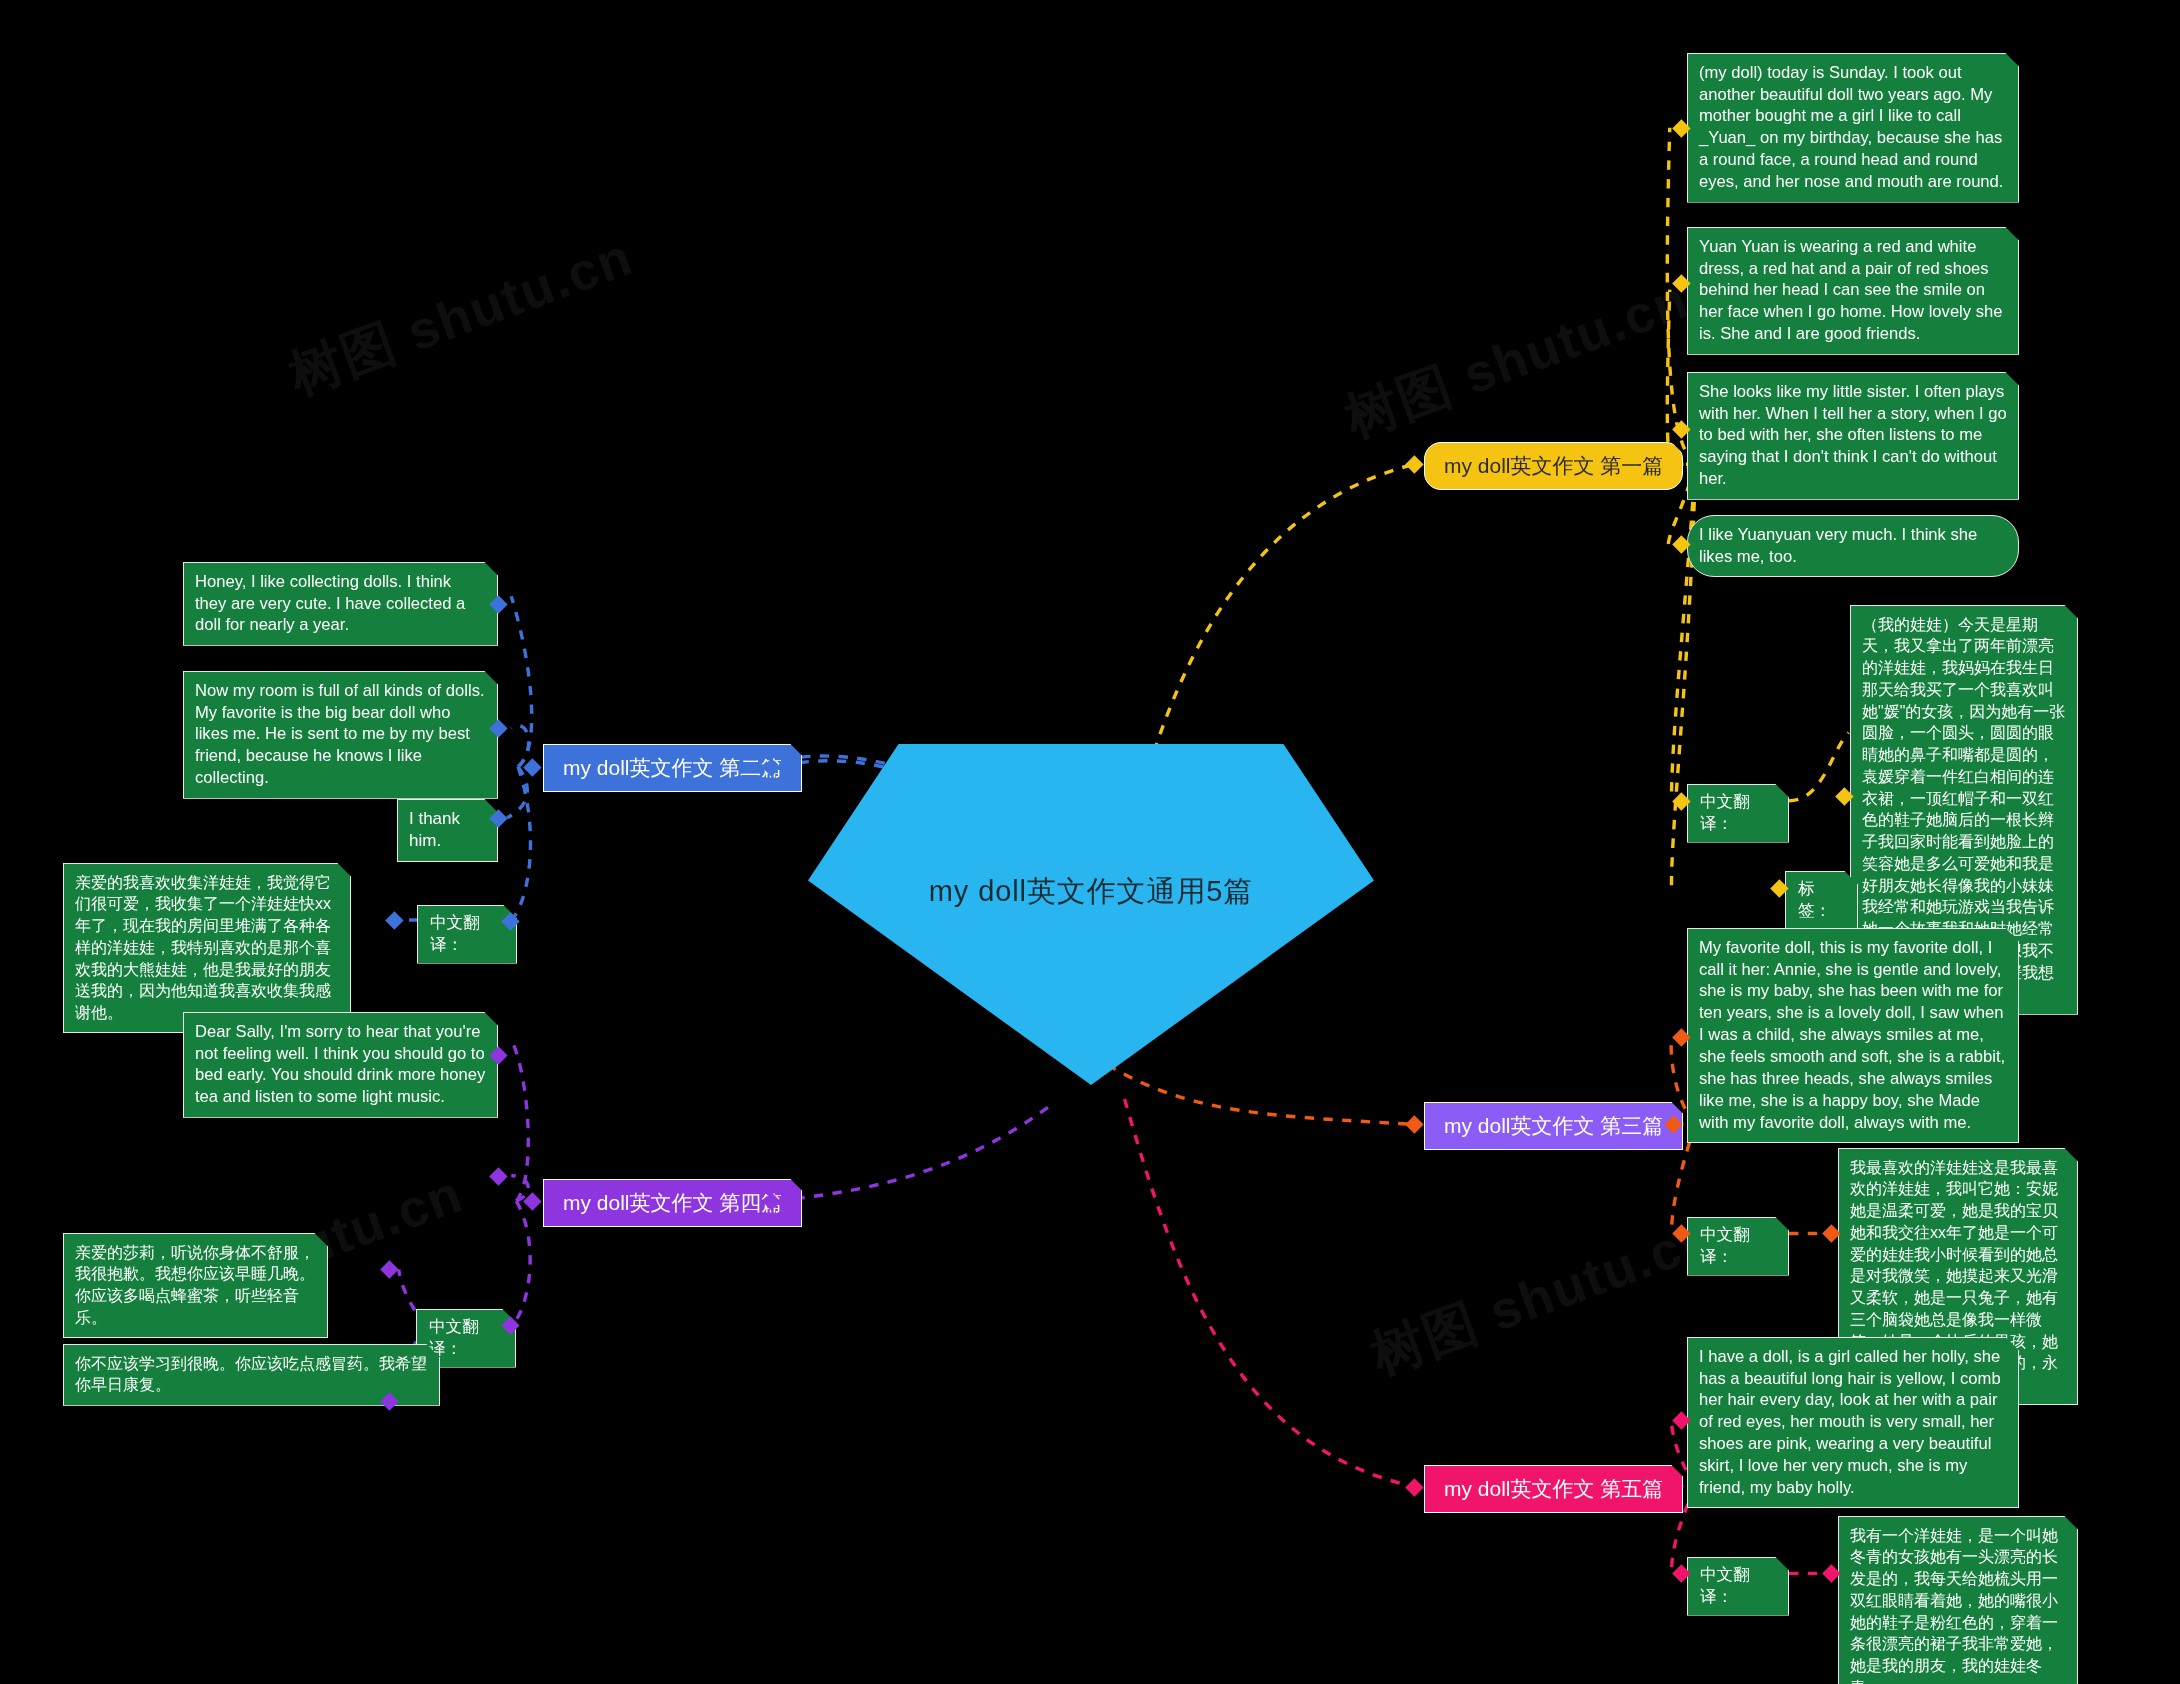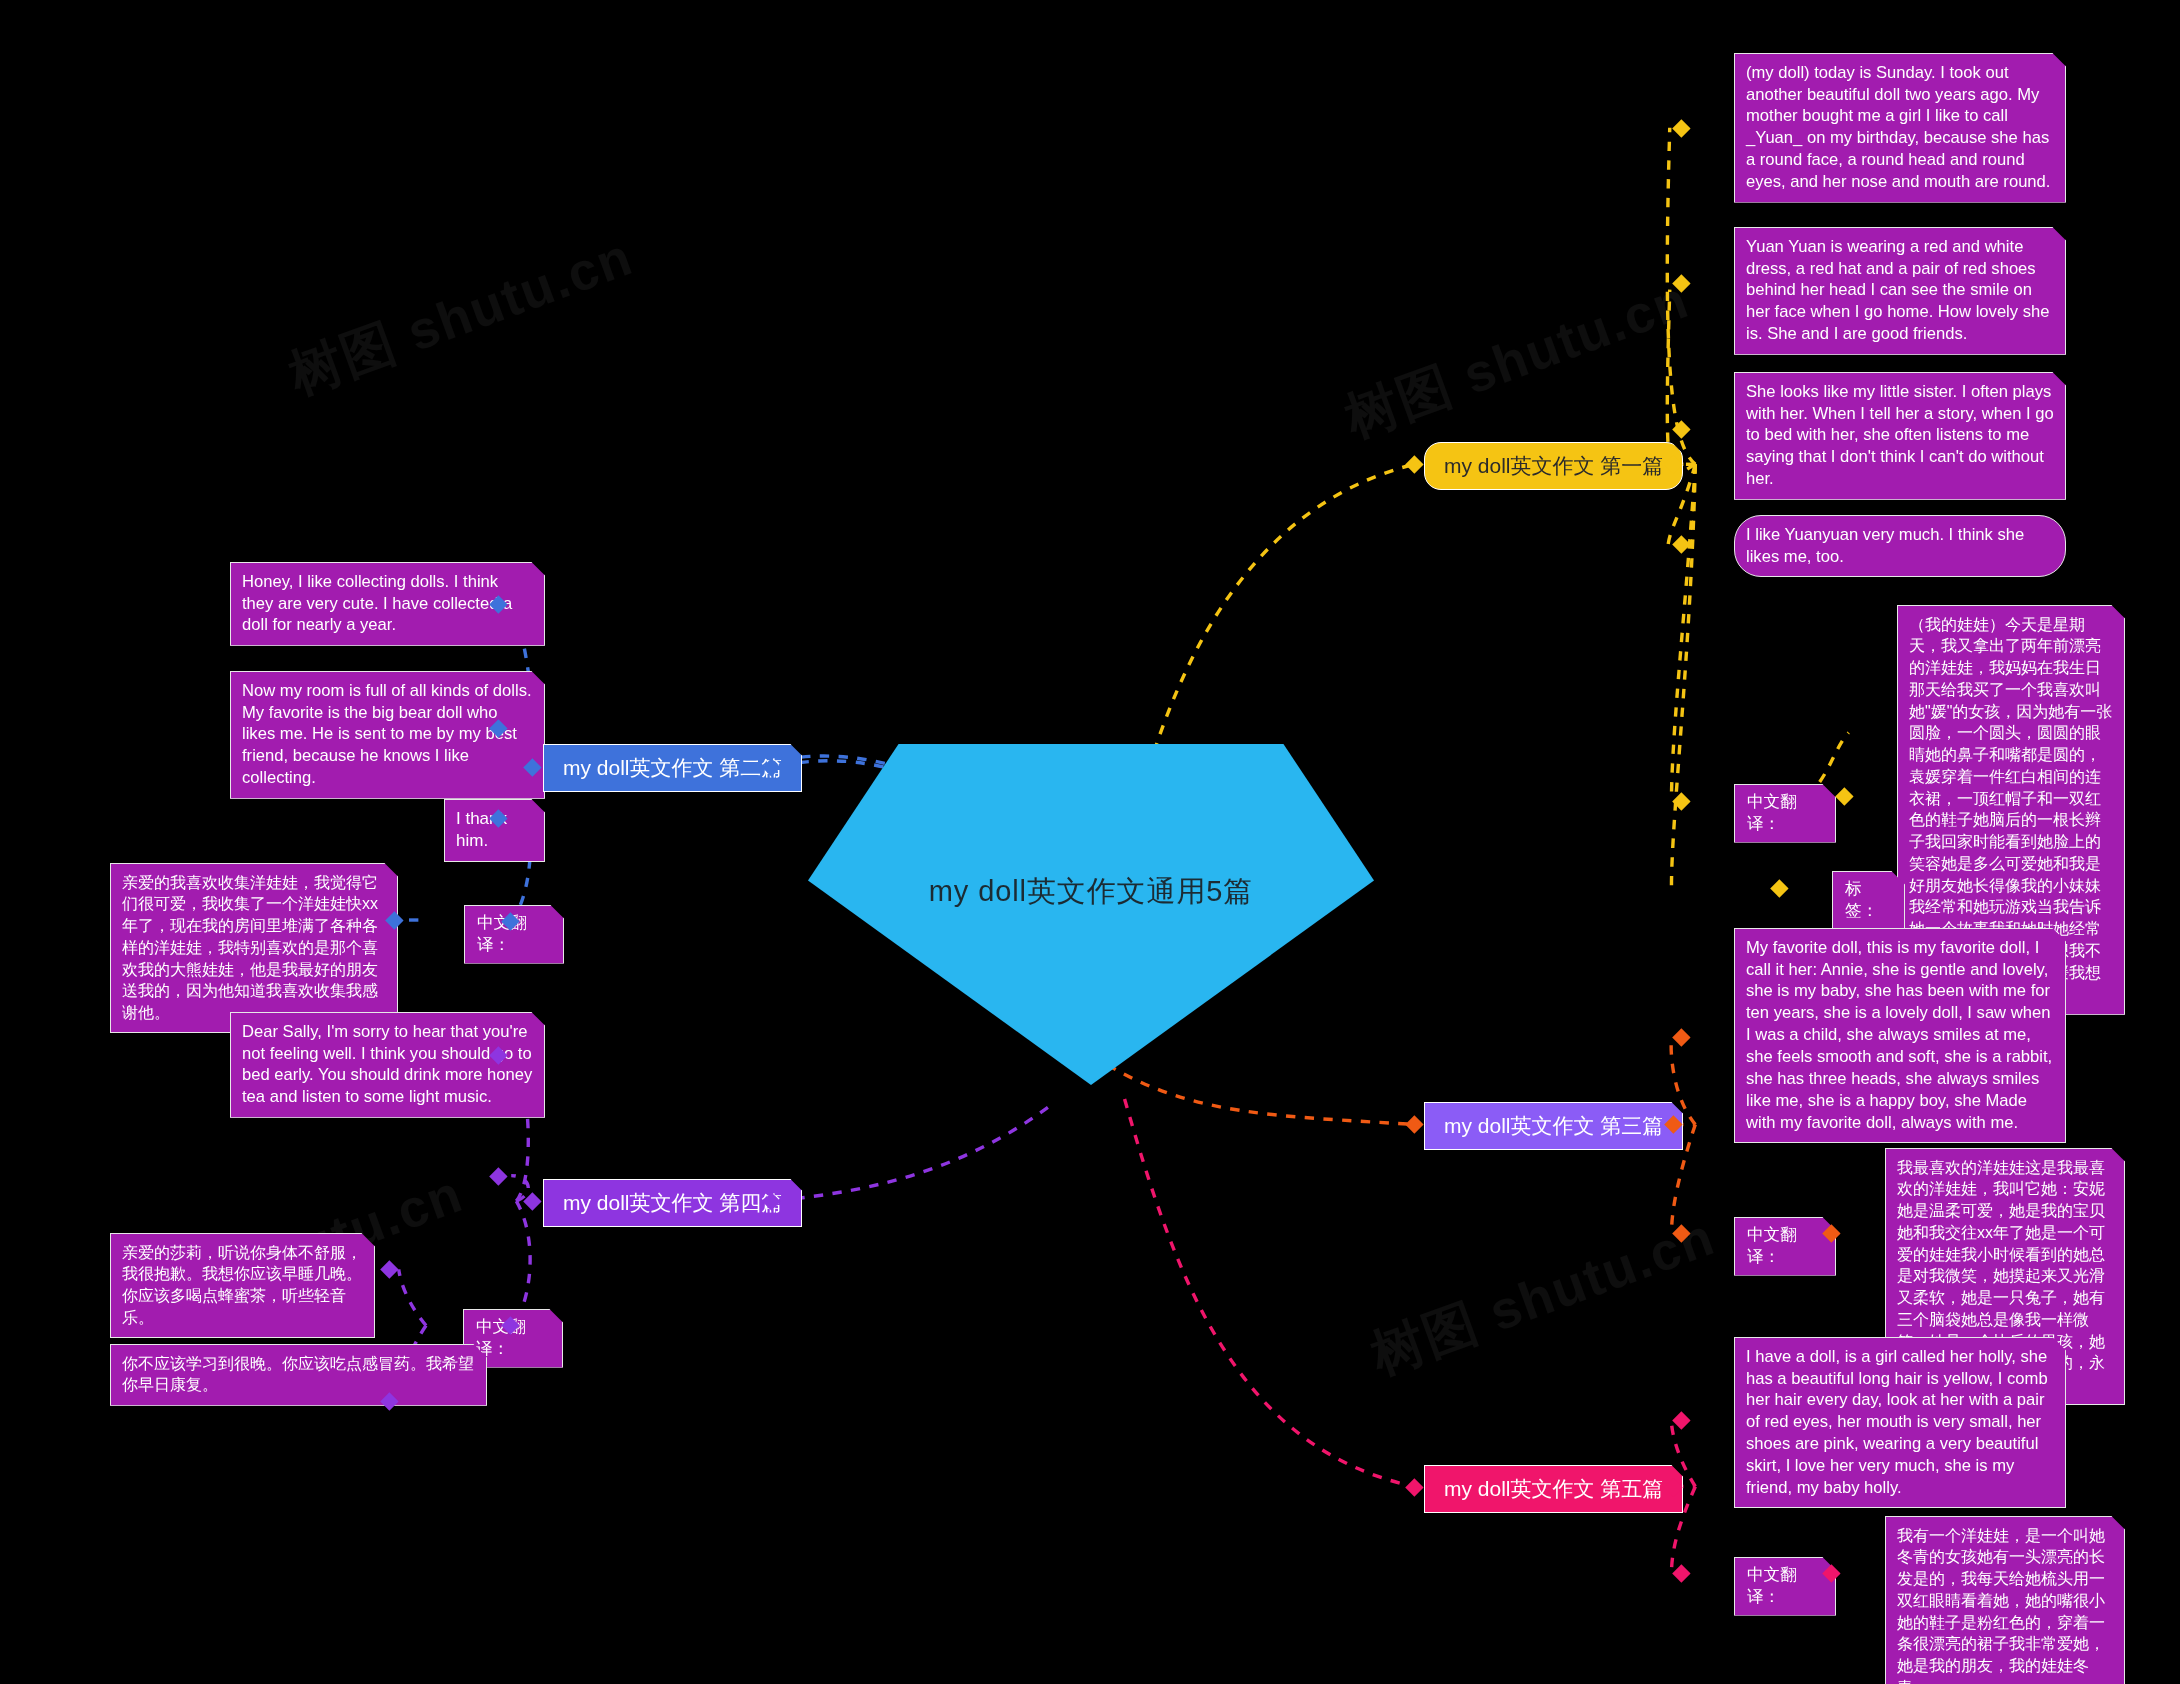--- a/index.html
+++ b/index.html
@@ -78,28 +78,27 @@
 
   
   .notch-tr {
     clip-path: polygon(0 0, calc(100% - 12px) 0, 100% 12px, 100% 100%, 0 100%);
   }
 
   
   .leaf {
     position: absolute;
     border: 1.7px solid #e8e8e8;
-    background: #a21caf;
+    background: #15803d;
     color: #ffffff;
     padding: 7.7px 10.2px 8.5px 11px;
     font-size: 16.6px;
     line-height: 1.32;
     z-index: 4;
     clip-path: polygon(0 0, calc(100% - 13.6px) 0, 100% 13.6px, 100% 100%, 0 100%);
-    margin-left: 47px;
   }
   .leaf.cn { font-size: 16px; line-height: 1.36; }
   .leaf.small { font-size: 17px; }
   .leaf.tag { padding: 6px 12px 6.8px 12px; }
 
   
   .dot {
     position: absolute;
     width: 12.8px; height: 12.8px;
     transform: rotate(45deg);

